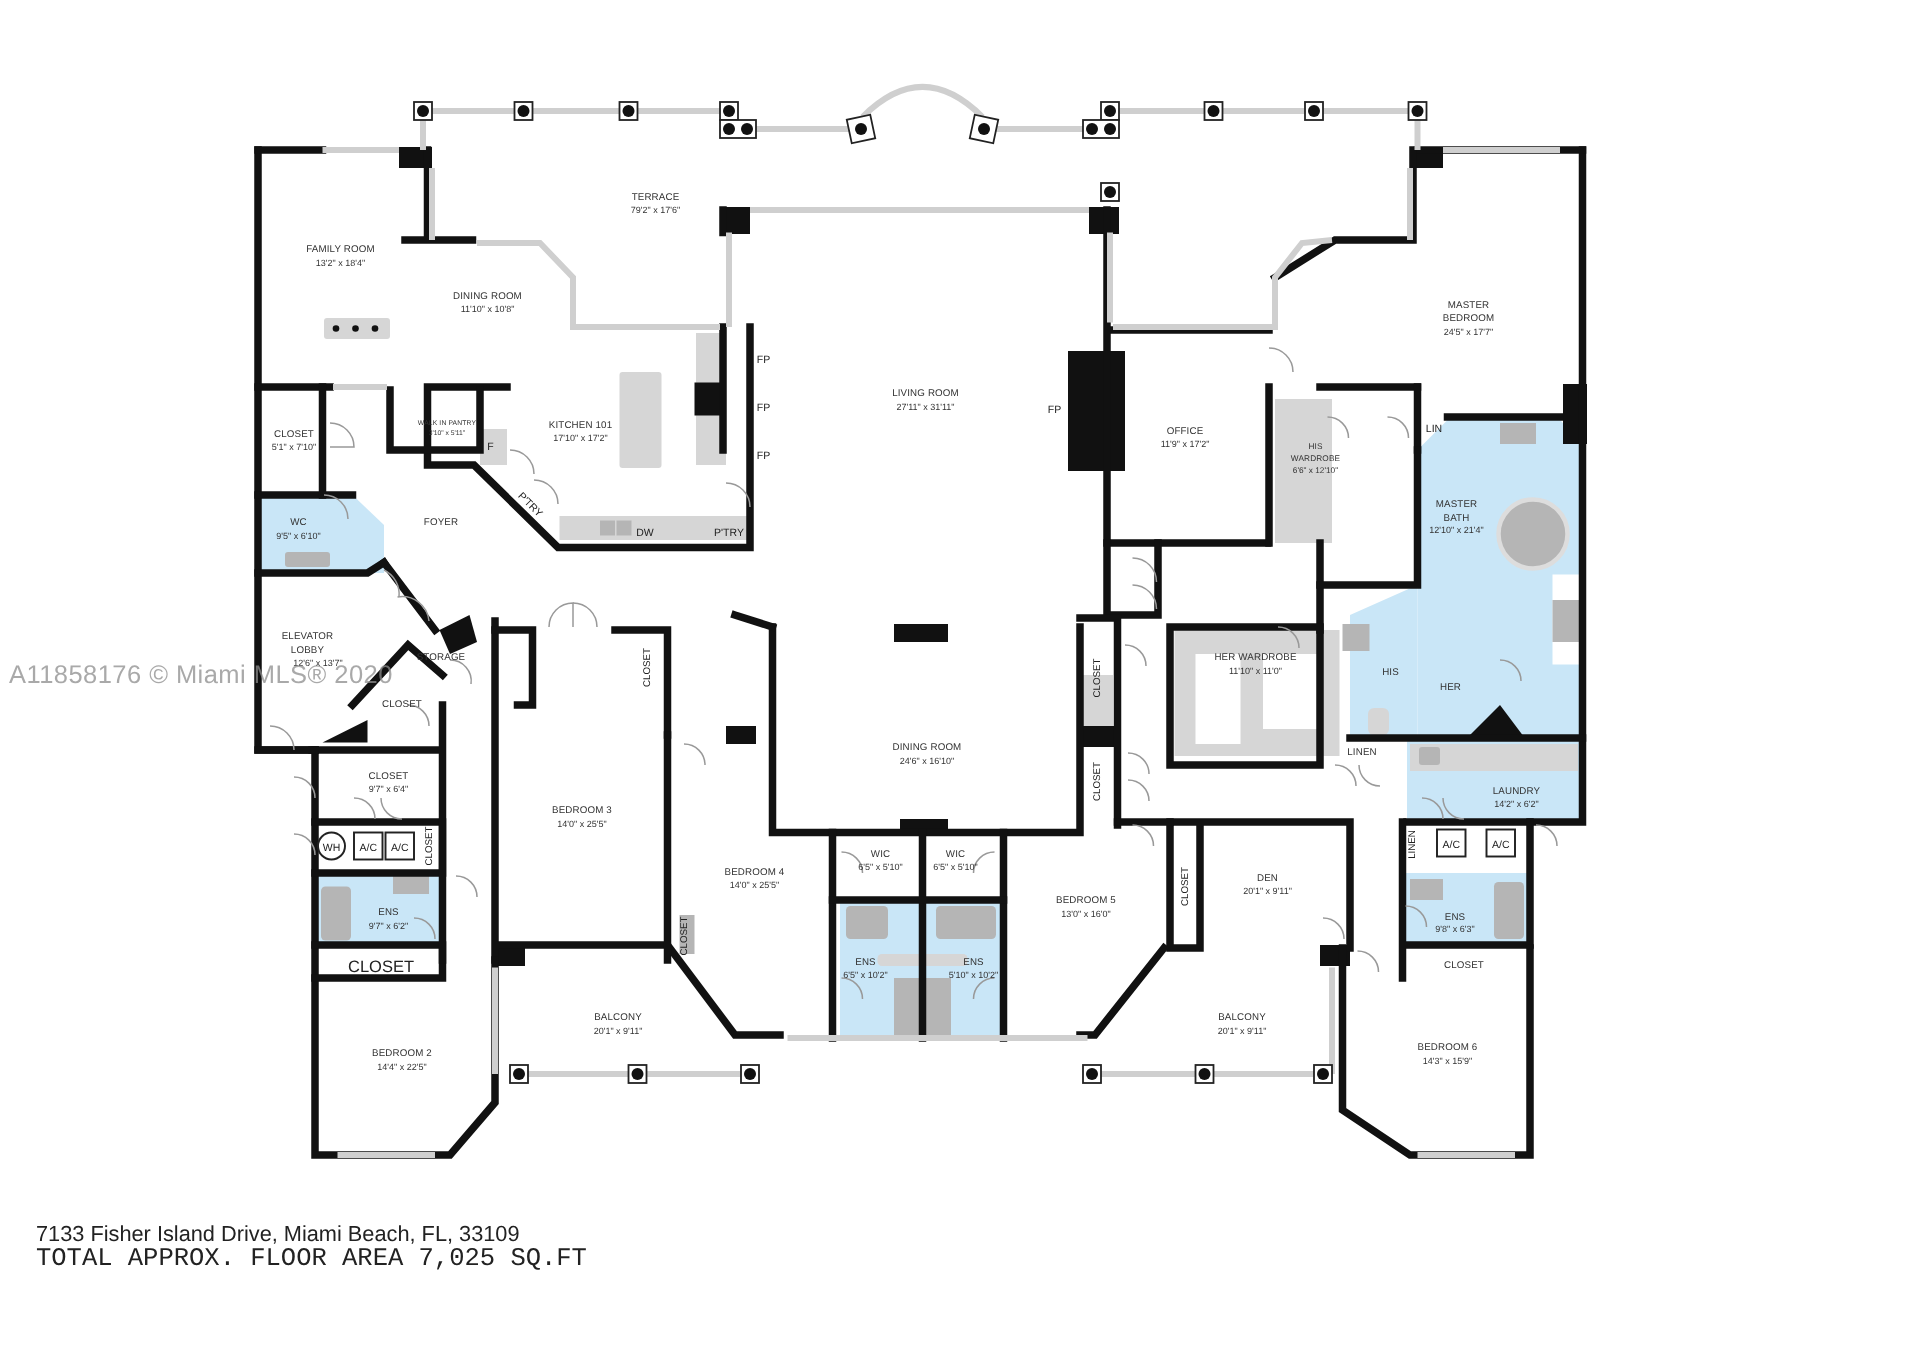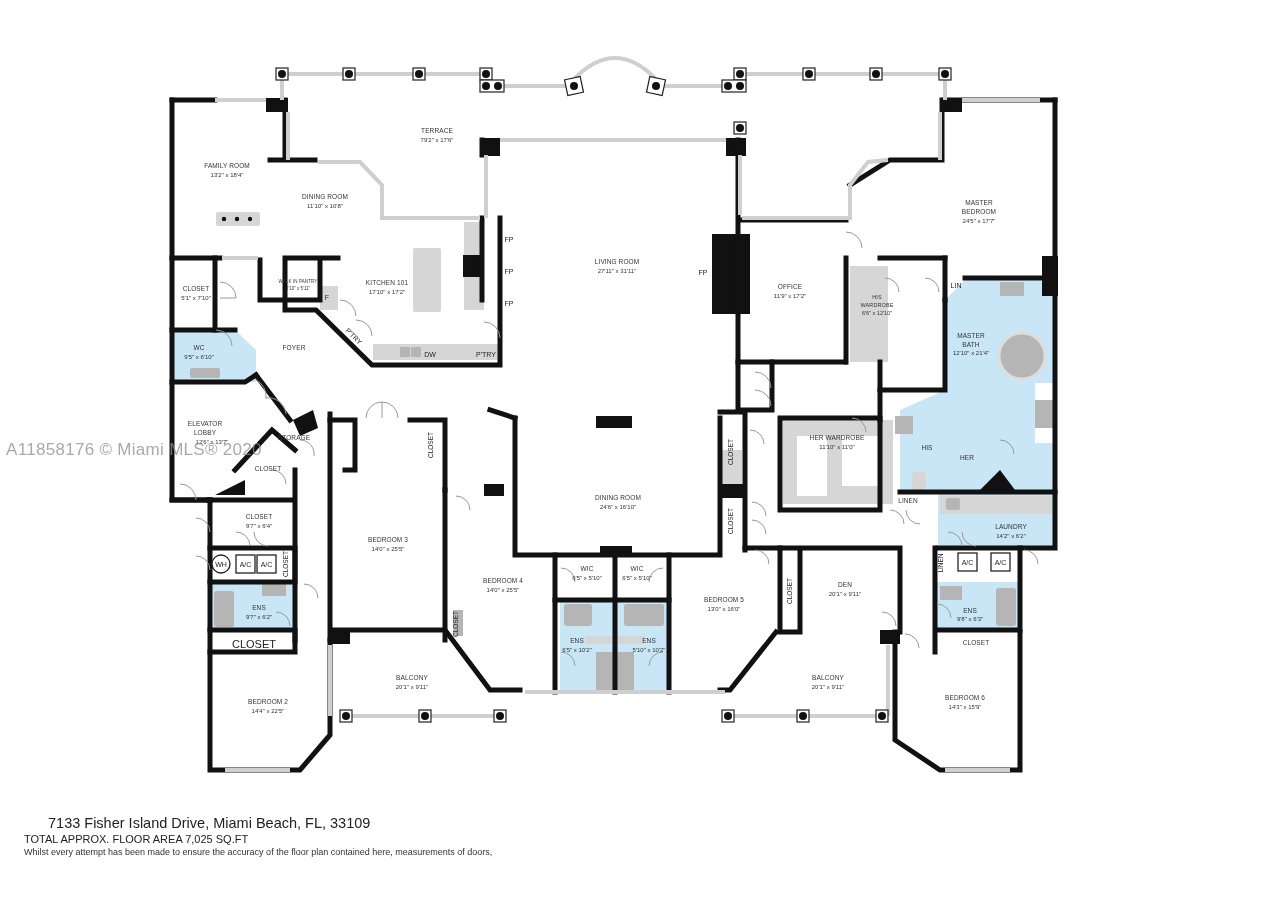--- a/index.html
+++ b/index.html
@@ -15,22 +15,22 @@
   .col-box { fill: #ffffff; stroke: #222; stroke-width: 1.2; }
   .col-dot { fill: #111111; }
   .room-name { font-size: 6.5px; fill: #333; text-anchor: middle; letter-spacing: 0.1px; }
   .room-dim { font-size: 6px; fill: #333; text-anchor: middle; }
   .small-lbl { font-size: 7px; fill: #222; text-anchor: middle; }
   .vert-lbl { font-size: 6.5px; fill: #222; text-anchor: middle; }
   .big-closet { font-size: 11px; fill: #222; text-anchor: middle; }
   .ac-box { fill: #fff; stroke: #222; stroke-width: 1.3; }
   .watermark { position: absolute; left: 6px; top: 440px; font-size: 17px; color: rgba(140,140,140,0.75); letter-spacing: 0.3px; white-space: nowrap; }
   .footer { position: absolute; left: 24px; top: 814px; color: #222; }
-  .footer .addr { font-size: 14.5px; line-height: 18px; margin-left: 24px; }
-  .footer .area { font-size: 11px; line-height: 15px; }
+  .footer .addr { font-size: 14.5px; line-height: 18px; }
+  .footer .area { font-size: 17px; line-height: 15px; font-family: Liberation Mono, monospace; }
   .footer .disc { font-size: 9px; line-height: 11.5px; color: #333; }
 </style>
 </head>
 <body>
 
 <svg id="plan" viewBox="0 0 1280 904" xmlns="http://www.w3.org/2000/svg">
 
   <g>
     <polygon class="wet" points="174,330 235,330 256,350 256,382 174,382"></polygon>
     <rect class="wet" x="210" y="582" width="83" height="48"></rect>
@@ -439,14 +439,13 @@
     <text class="room-name" x="965" y="700">BEDROOM 6</text>
     <text class="room-dim" x="965" y="709">14'3" x 15'9"</text>
   </g>
 </svg>
 
 <div class="watermark">A11858176 © Miami MLS® 2020</div>
 
 <div class="footer">
   <div class="addr">7133 Fisher Island Drive, Miami Beach, FL, 33109</div>
   <div class="area">TOTAL APPROX. FLOOR AREA 7,025 SQ.FT</div>
-  <div class="disc">Whilst every attempt has been made to ensure the accuracy of the floor plan contained here, measurements of doors,</div>
 </div>
 
 </body></html>

